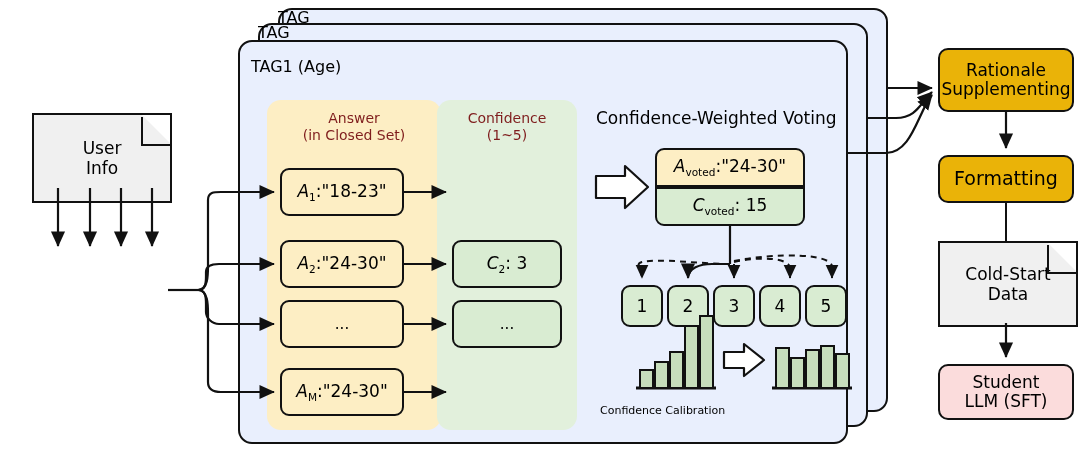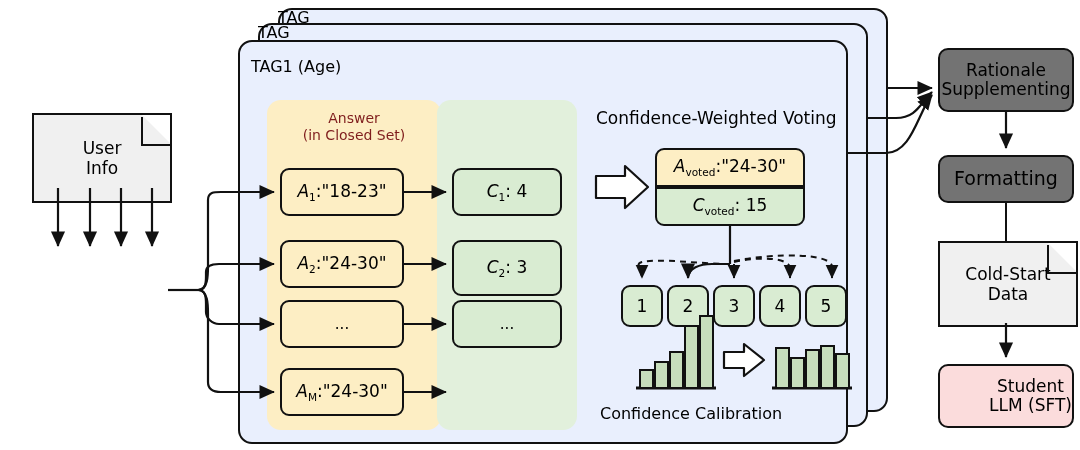--- a/index.html
+++ b/index.html
@@ -19,21 +19,21 @@
   .node{
     border:2px solid #111;
     display:flex;align-items:center;justify-content:center;
     text-align:center;
     line-height:1.12;
     color:#000;
   }
   .rounded{border-radius:10px;}
 
   
-  .c-blue   {background:#737373;}
+  .c-blue   {background:#eab308;}
   .c-pink   {background:#fbdcdc;}
   .c-yellow {background:#fdeec4;}
   .c-yellow-l{background:#fdeec4;}
   .c-green  {background:#d9ecd2;}
   .c-green-l{background:#e2f0dc;}
 
   
   .tagcard{
     border:2px solid #111;
     border-radius:14px;
@@ -75,21 +75,21 @@
   .doc .foldtri{
     position:absolute;top:0;right:0;
     width:0;height:0;
     border-left:28px solid transparent;
     border-top:28px solid #ffffff;
   }
 
   
   .lbl{
     position:absolute;
-    font-size:16px;color:#000;white-space:nowrap;
+    font-size:11px;color:#000;white-space:nowrap;
   }
   .lbl-voting{font-size:17px;}
 
   svg{position:absolute;left:0;top:0;overflow:visible;pointer-events:none;}
   .stroke{fill:none;stroke:#111;stroke-width:2.2;}
   .stroke-thin{fill:none;stroke:#111;stroke-width:2;}
   .dash{fill:none;stroke:#111;stroke-width:2;stroke-dasharray:6 5;}
   .bar{fill:#c7debc;stroke:#111;stroke-width:2;}
   .axis{stroke:#111;stroke-width:3;}
   .bigarrow{fill:#ffffff;stroke:#111;stroke-width:2.2;stroke-linejoin:round;}
@@ -132,28 +132,25 @@
     <span style="font-size:15px;">...</span>
   </div>
 
   <div class="abs item c-yellow-l" style="left:280px;top:368px;width:124px;height:48px;">
     <span>
       <i class="ital">A</i><sub>M</sub><span>:"24-30"</span>
     </span>
   </div>
 
   <div class="abs colpanel c-green-l" style="left:437px;top:100px;width:140px;height:330px;"></div>
-
-  <div class="abs item c-green" style="left:452px;top:168px;width:110px;height:48px;">
-    <span>
-      <i class="ital">C</i><sub>1</sub><span>: 4</span>
-    </span>
-  </div>
-
-  <div class="abs item c-green" style="left:452px;top:240px;width:110px;height:56px;">
+  <div class="abs colhead" style="left:437px;top:110px;width:140px;">Confidence
+(1~5)</div>
+
+
+  <div class="abs item c-green" style="left:452px;top:240px;width:110px;height:48px;">
     <span>
       <i class="ital">C</i><sub>2</sub><span>: 3</span>
     </span>
   </div>
 
   <div class="abs item c-green" style="left:452px;top:300px;width:110px;height:48px;">
     <span style="font-size:15px;">...</span>
   </div>
 
 
@@ -209,21 +206,21 @@
 
   <div class="doc" style="left:938px;top:241px;width:136px;height:82px;">
     <span style="white-space:pre-line;">Cold-Start
 Data</span>
     <span class="foldtri"></span>
     <svg width="136" height="82">
       <path class="stroke-thin" d="M108,2 L108,30 L136,30"></path>
     </svg>
   </div>
 
-  <div class="abs node rounded c-pink" style="left:938px;top:364px;width:136px;height:64px;font-size:17px;justify-content:flex-end;">
+  <div class="abs node rounded c-pink" style="left:938px;top:364px;width:136px;height:56px;font-size:17px;">
     <span style="white-space:pre-line;">Student
 LLM (SFT)</span>
   </div>
 
   <svg class="abs" width="1080" height="450">
     <defs>
       <marker id="ah" markerWidth="9" markerHeight="9" refX="7.5" refY="4.2" orient="auto" markerUnits="strokeWidth">
         <path d="M0,0.6 L8,4.2 L0,7.8" fill="none" stroke="#111" stroke-width="1.6"></path>
       </marker>
       <marker id="ahf" markerWidth="8" markerHeight="8" refX="6.6" refY="3.6" orient="auto" markerUnits="strokeWidth">

